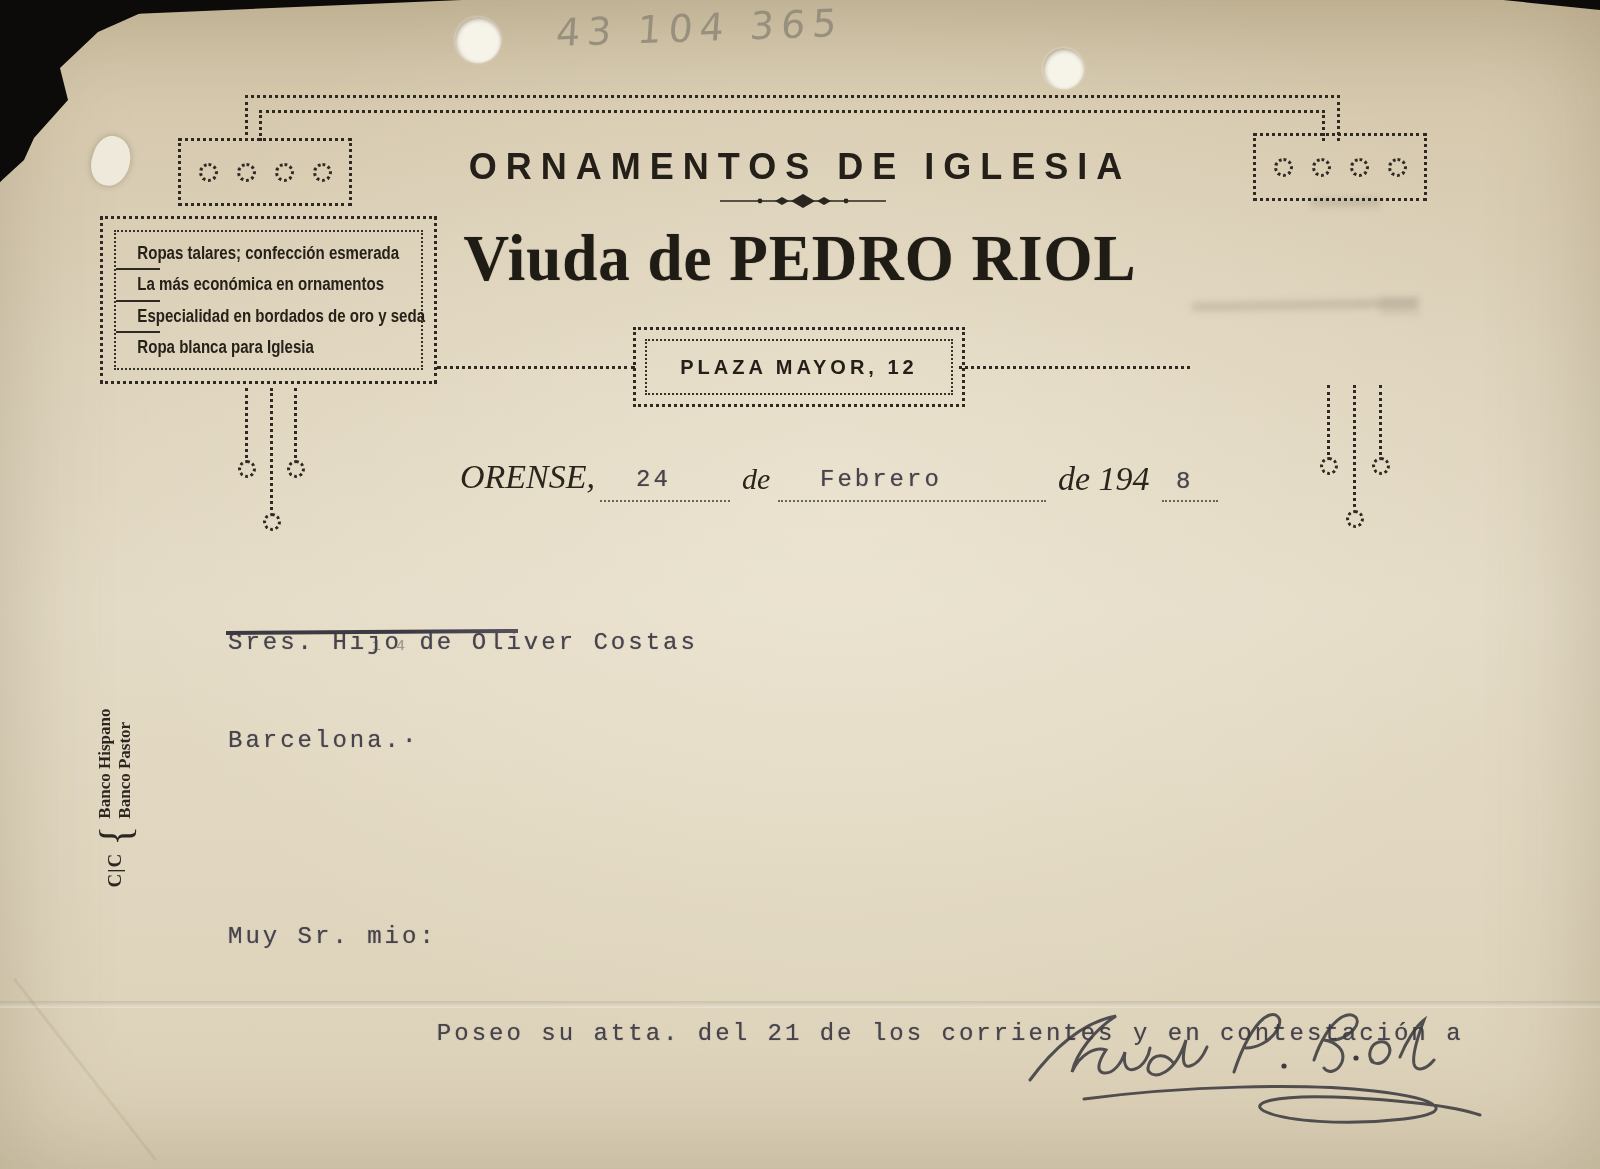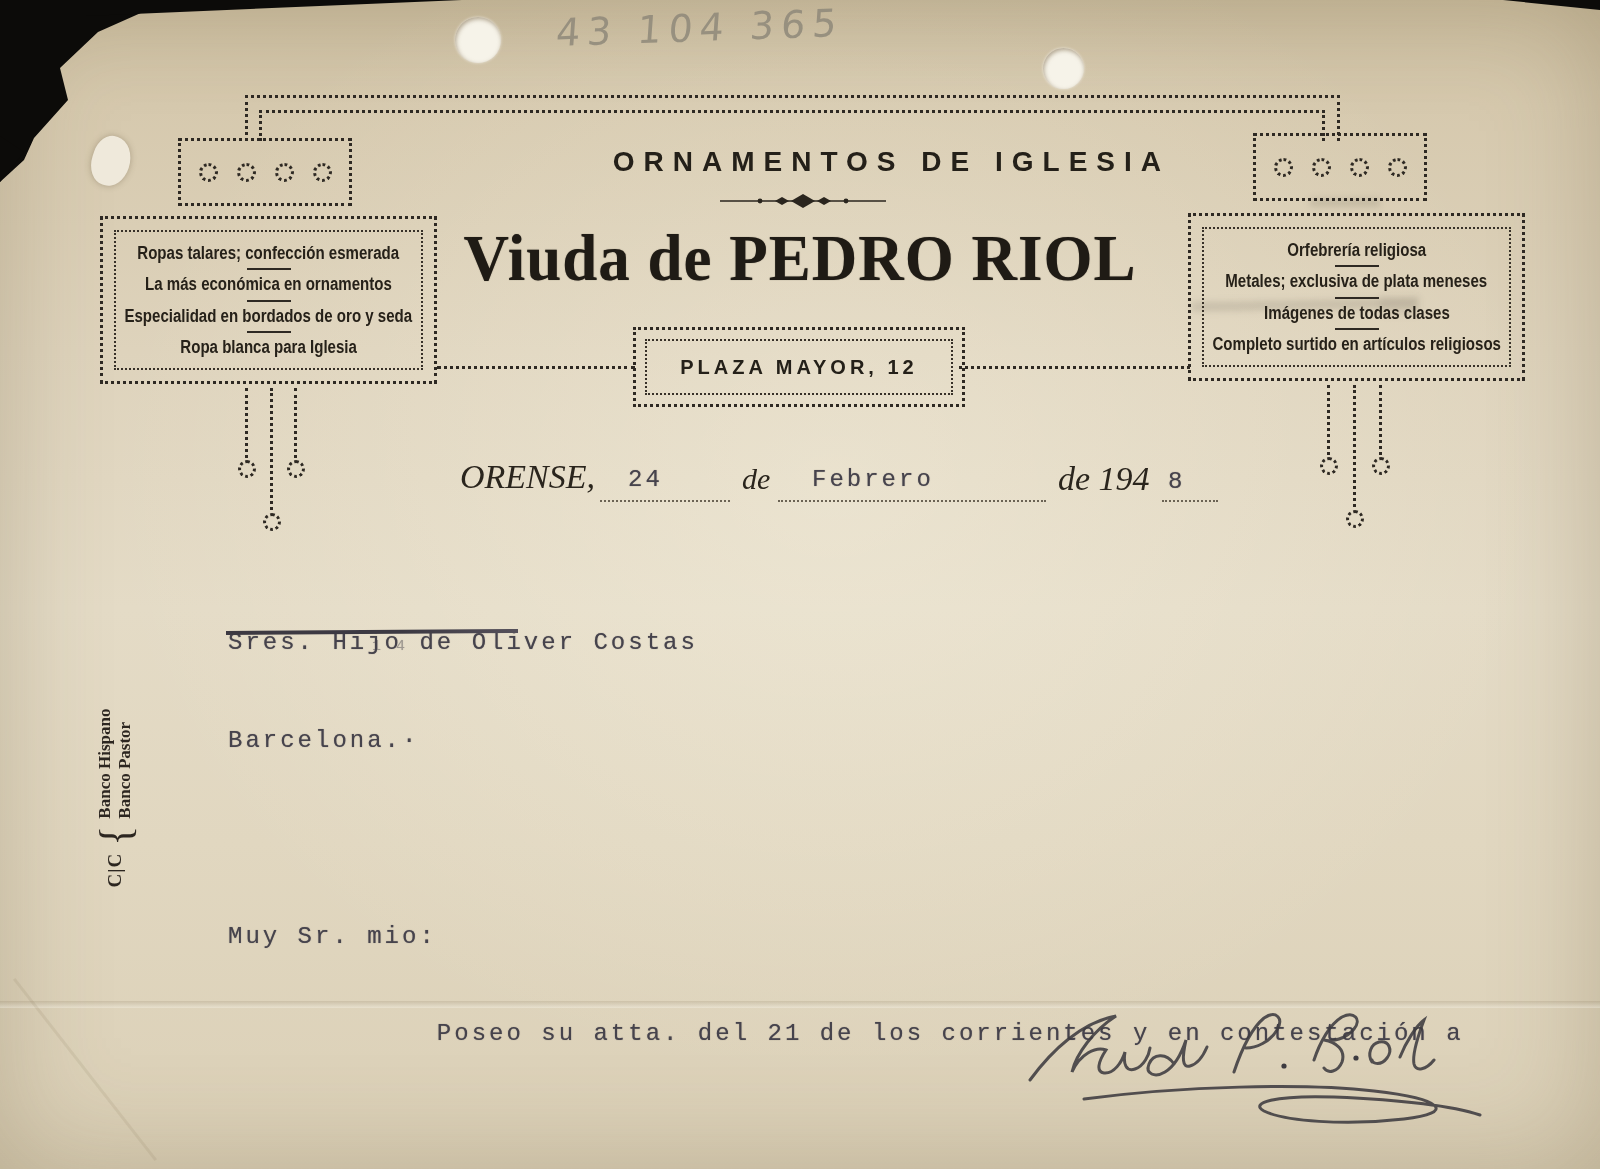--- a/index.html
+++ b/index.html
@@ -24,26 +24,26 @@
   .dot2{border:2px dotted #373028;}
   .hline{position:absolute;border-top:3px dotted #2e2923;}
   .staple{position:absolute;border-top:3px dotted #2e2923;
     border-left:3px dotted #2e2923;border-right:3px dotted #2e2923;}
   .vline{position:absolute;border-left:3px dotted #2e2923;}
   .bead{position:absolute;width:12px;height:12px;border:3px dotted #2e2923;border-radius:50%;}
   .ring{width:13px;height:13px;border:3px dotted #2e2923;border-radius:50%;}
   .small-box{position:absolute;display:flex;align-items:center;justify-content:center;gap:19px;}
   .info-box{position:absolute;}
   .info-inner{position:absolute;inset:11px;display:flex;flex-direction:column;
-    align-items:center;justify-content:center;}
+    justify-content:center;}
   .info-line{font-family:"Liberation Sans",sans-serif;font-weight:bold;font-size:17.5px;
     color:#262119;white-space:nowrap;transform:scaleX(.86);line-height:1.05;}
   .box-divider{width:44px;height:2px;background:#2e2923;margin:6px 0 5px 0;}
-  #tagline{position:absolute;left:430px;top:146px;width:740px;text-align:right;
-    font-family:"Liberation Sans",sans-serif;font-size:28px;font-weight:600;
+  #tagline{position:absolute;left:430px;top:146px;width:740px;text-align:center;
+    font-family:"Liberation Sans",sans-serif;font-size:36px;font-weight:600;
     letter-spacing:9px;color:#242019;}
   #company{position:absolute;left:380px;top:222px;width:840px;text-align:center;
     font-family:"Liberation Serif",serif;font-weight:bold;font-size:63px;color:#1f1b15;
     transform:scaleY(1.04);letter-spacing:1px;text-shadow:0 0 1px rgba(35,28,18,.5);}
   #plaza-outer{position:absolute;left:633px;top:327px;width:326px;height:74px;}
   #plaza-inner{position:absolute;inset:9px;display:flex;align-items:center;justify-content:center;
     font-family:"Liberation Sans",sans-serif;font-weight:bold;font-size:20px;
     letter-spacing:4px;color:#242019;}
   
   #bank-note{position:absolute;left:8px;top:762px;width:214px;height:72px;
@@ -57,21 +57,21 @@
     font-style:italic;font-weight:normal;color:#2a251d;}
   .dotted-fill{position:absolute;border-bottom:2px dotted #6b6354;}
   
   .type{font-family:"Liberation Mono","DejaVu Sans Mono",monospace;
     color:#46434c;letter-spacing:3px;white-space:pre;
     text-shadow:0 0 1px rgba(62,58,70,.55);}
   #typed-block{position:absolute;left:228px;top:562px;font-size:24px;line-height:32.6px;}
   #recipient-underline{position:absolute;left:226px;top:630px;width:292px;height:4px;
     background:linear-gradient(90deg,#3c3942 60%,#55505a);transform:rotate(-.4deg);}
   #faint-mark{position:absolute;left:372px;top:638px;font-size:15px;opacity:.45;}
-  .typed-val{position:absolute;font-size:24px;}
+  .typed-val{position:absolute;font-size:24px;margin-left:8px;}
   
   #signature{position:absolute;left:1022px;top:1002px;}
   #signature path{fill:none;stroke:#3d3b40;stroke-width:3;stroke-linecap:round;opacity:.88;}
   #handwritten-ref{position:absolute;left:556px;top:6px;
     font-family:"DejaVu Sans",sans-serif;font-size:38px;color:#8f897a;
     letter-spacing:7px;transform:rotate(-2deg) skewX(-6deg);opacity:.85;}
 </style>
 </head>
 <body>
 
@@ -120,31 +120,20 @@
       <div class="info-line">Ropas talares; confección esmerada</div>
       <div class="box-divider"></div>
       <div class="info-line">La más económica en ornamentos</div>
       <div class="box-divider"></div>
       <div class="info-line">Especialidad en bordados de oro y seda</div>
       <div class="box-divider"></div>
       <div class="info-line">Ropa blanca para Iglesia</div>
     </div>
   </div>
 
-  <div class="info-box dot3" style="left:1188px;top:213px;width:331px;height:162px;">
-    <div class="info-inner dot2">
-      <div class="info-line">Orfebrería religiosa</div>
-      <div class="box-divider"></div>
-      <div class="info-line">Metales; exclusiva de plata meneses</div>
-      <div class="box-divider"></div>
-      <div class="info-line">Imágenes de todas clases</div>
-      <div class="box-divider"></div>
-      <div class="info-line">Completo surtido en artículos religiosos</div>
-    </div>
-  </div>
 
   <div id="tagline">ORNAMENTOS DE IGLESIA</div>
   <svg style="position:absolute;left:718px;top:193px;" width="170" height="16" viewBox="0 0 170 16">
     <line x1="2" y1="8" x2="168" y2="8" stroke="#2a251e" stroke-width="1.4"></line>
     <polygon points="85,1 97,8 85,15 73,8" fill="#2a251e"></polygon>
     <polygon points="64,4 71,8 64,12 57,8" fill="#2a251e"></polygon>
     <polygon points="106,4 113,8 106,12 99,8" fill="#2a251e"></polygon>
     <circle cx="42" cy="8" r="2.4" fill="#2a251e"></circle>
     <circle cx="128" cy="8" r="2.4" fill="#2a251e"></circle>
   </svg>

